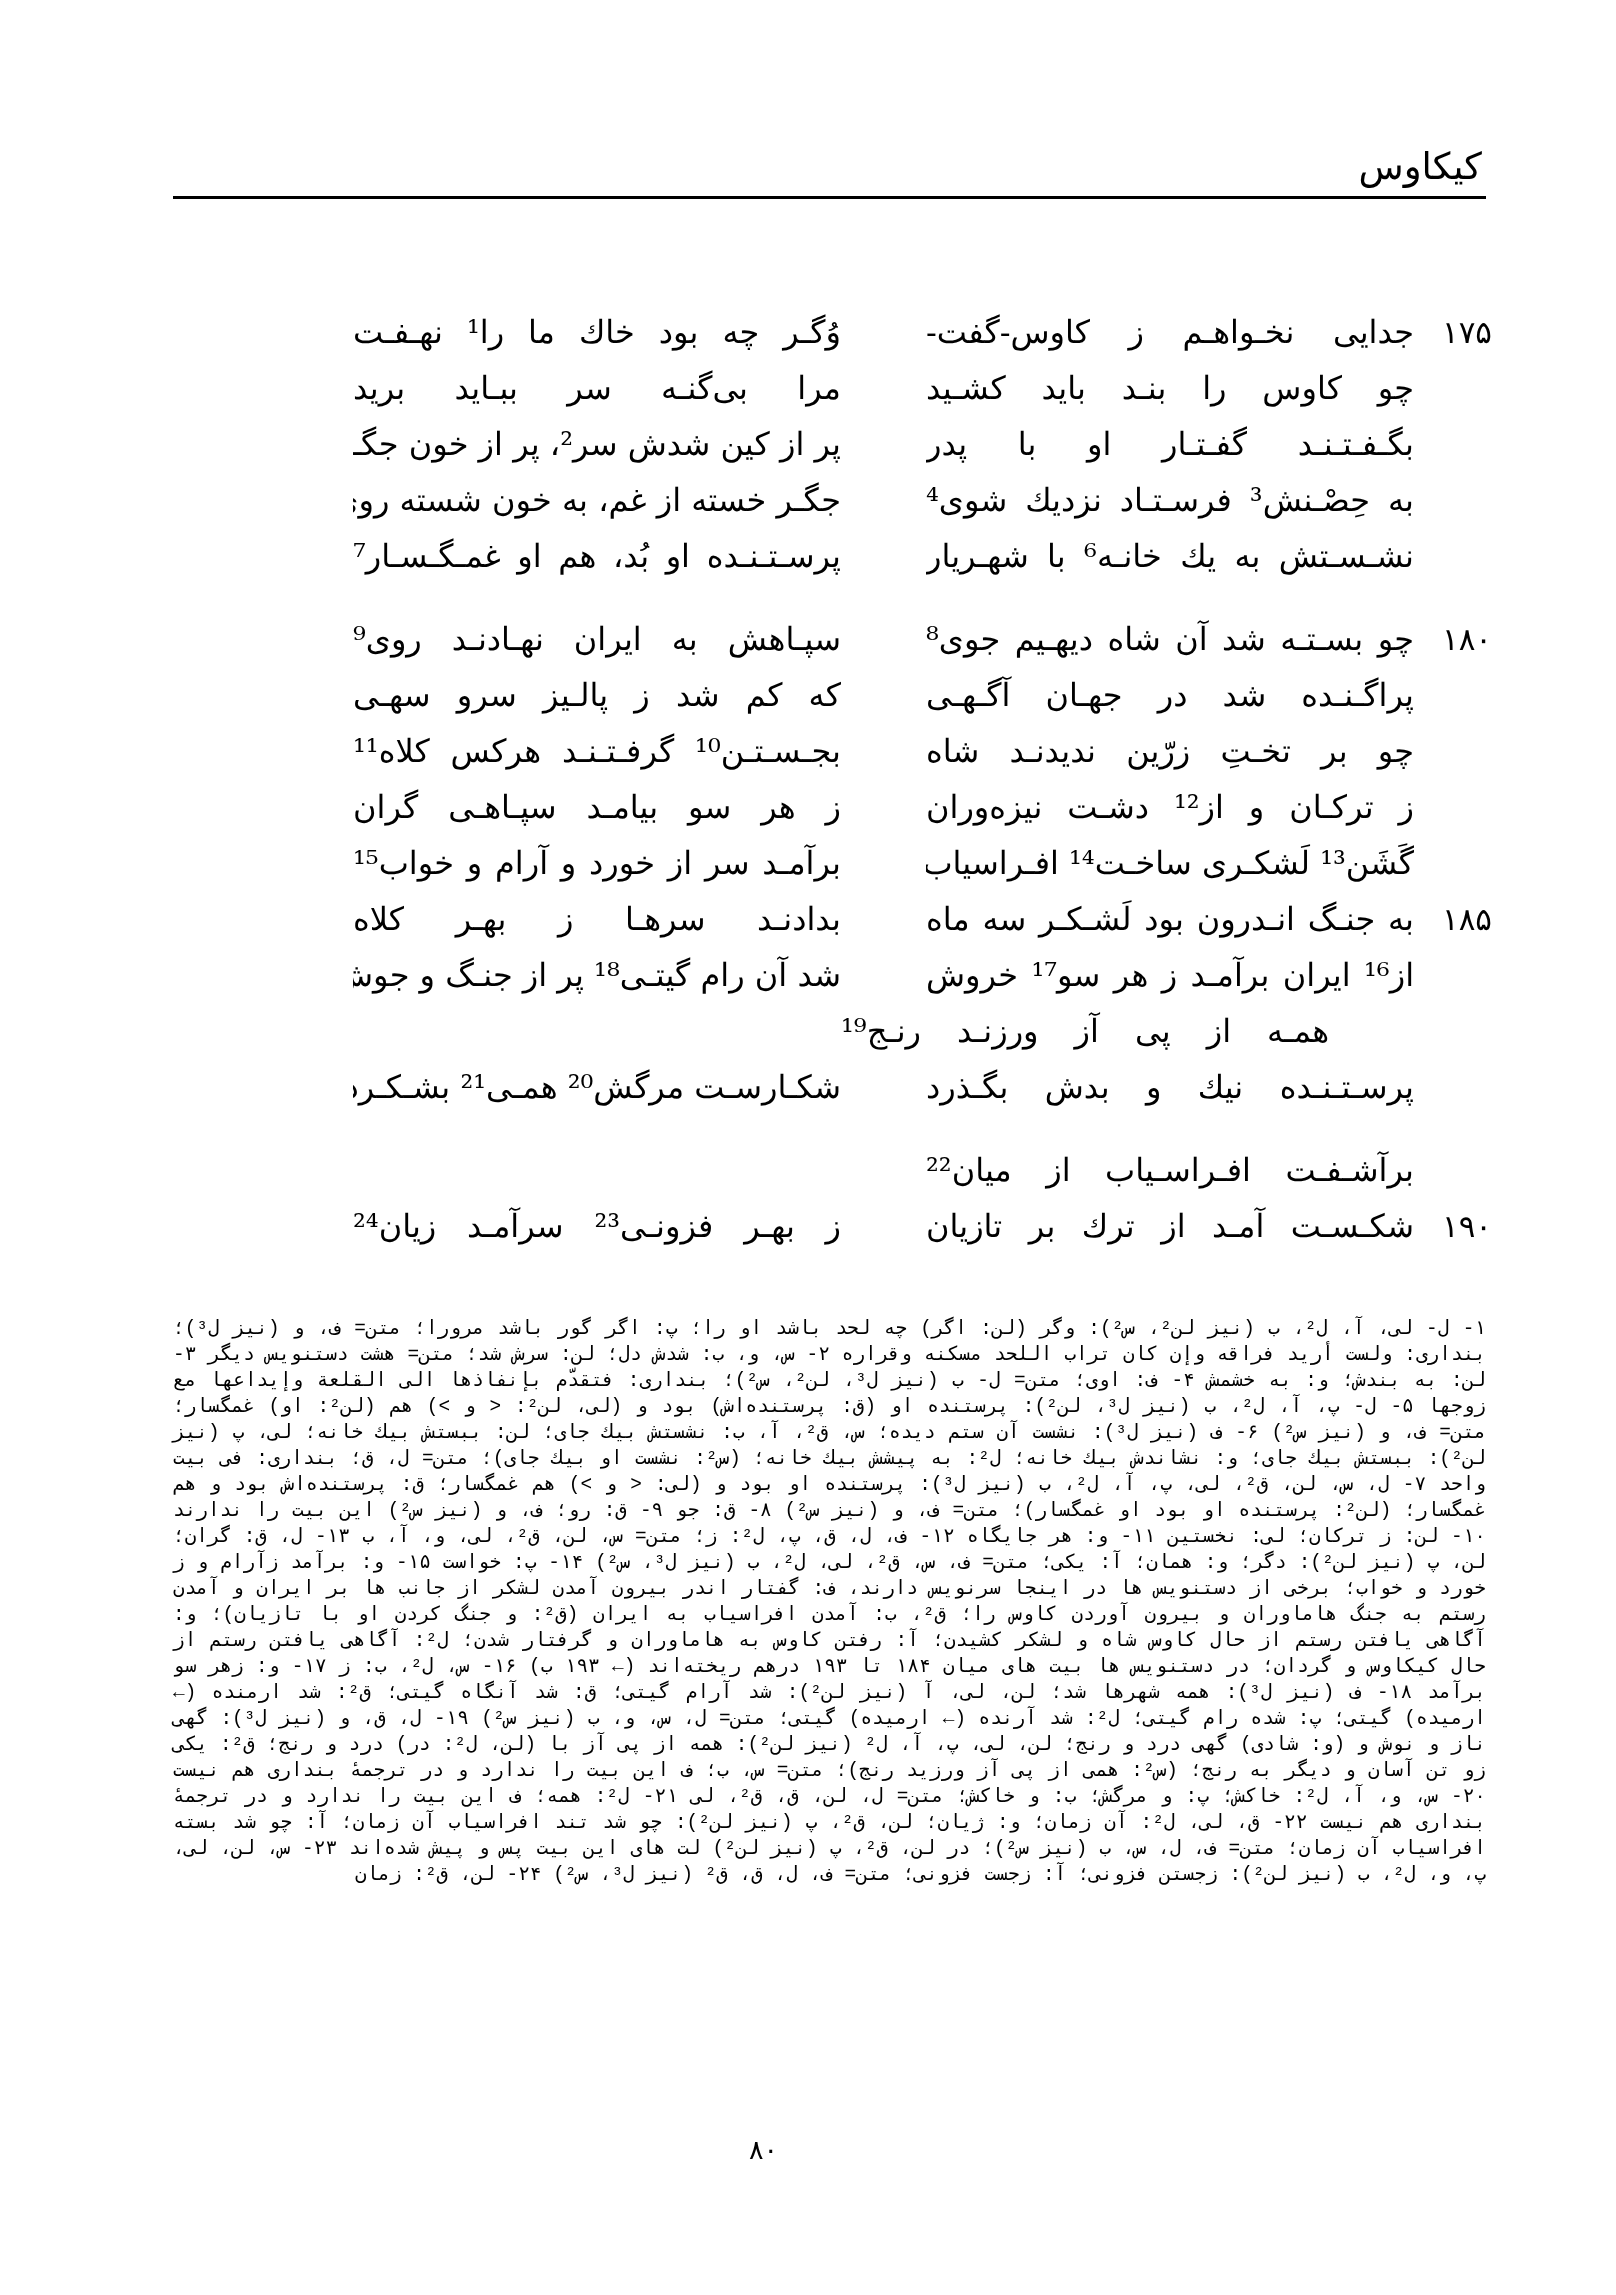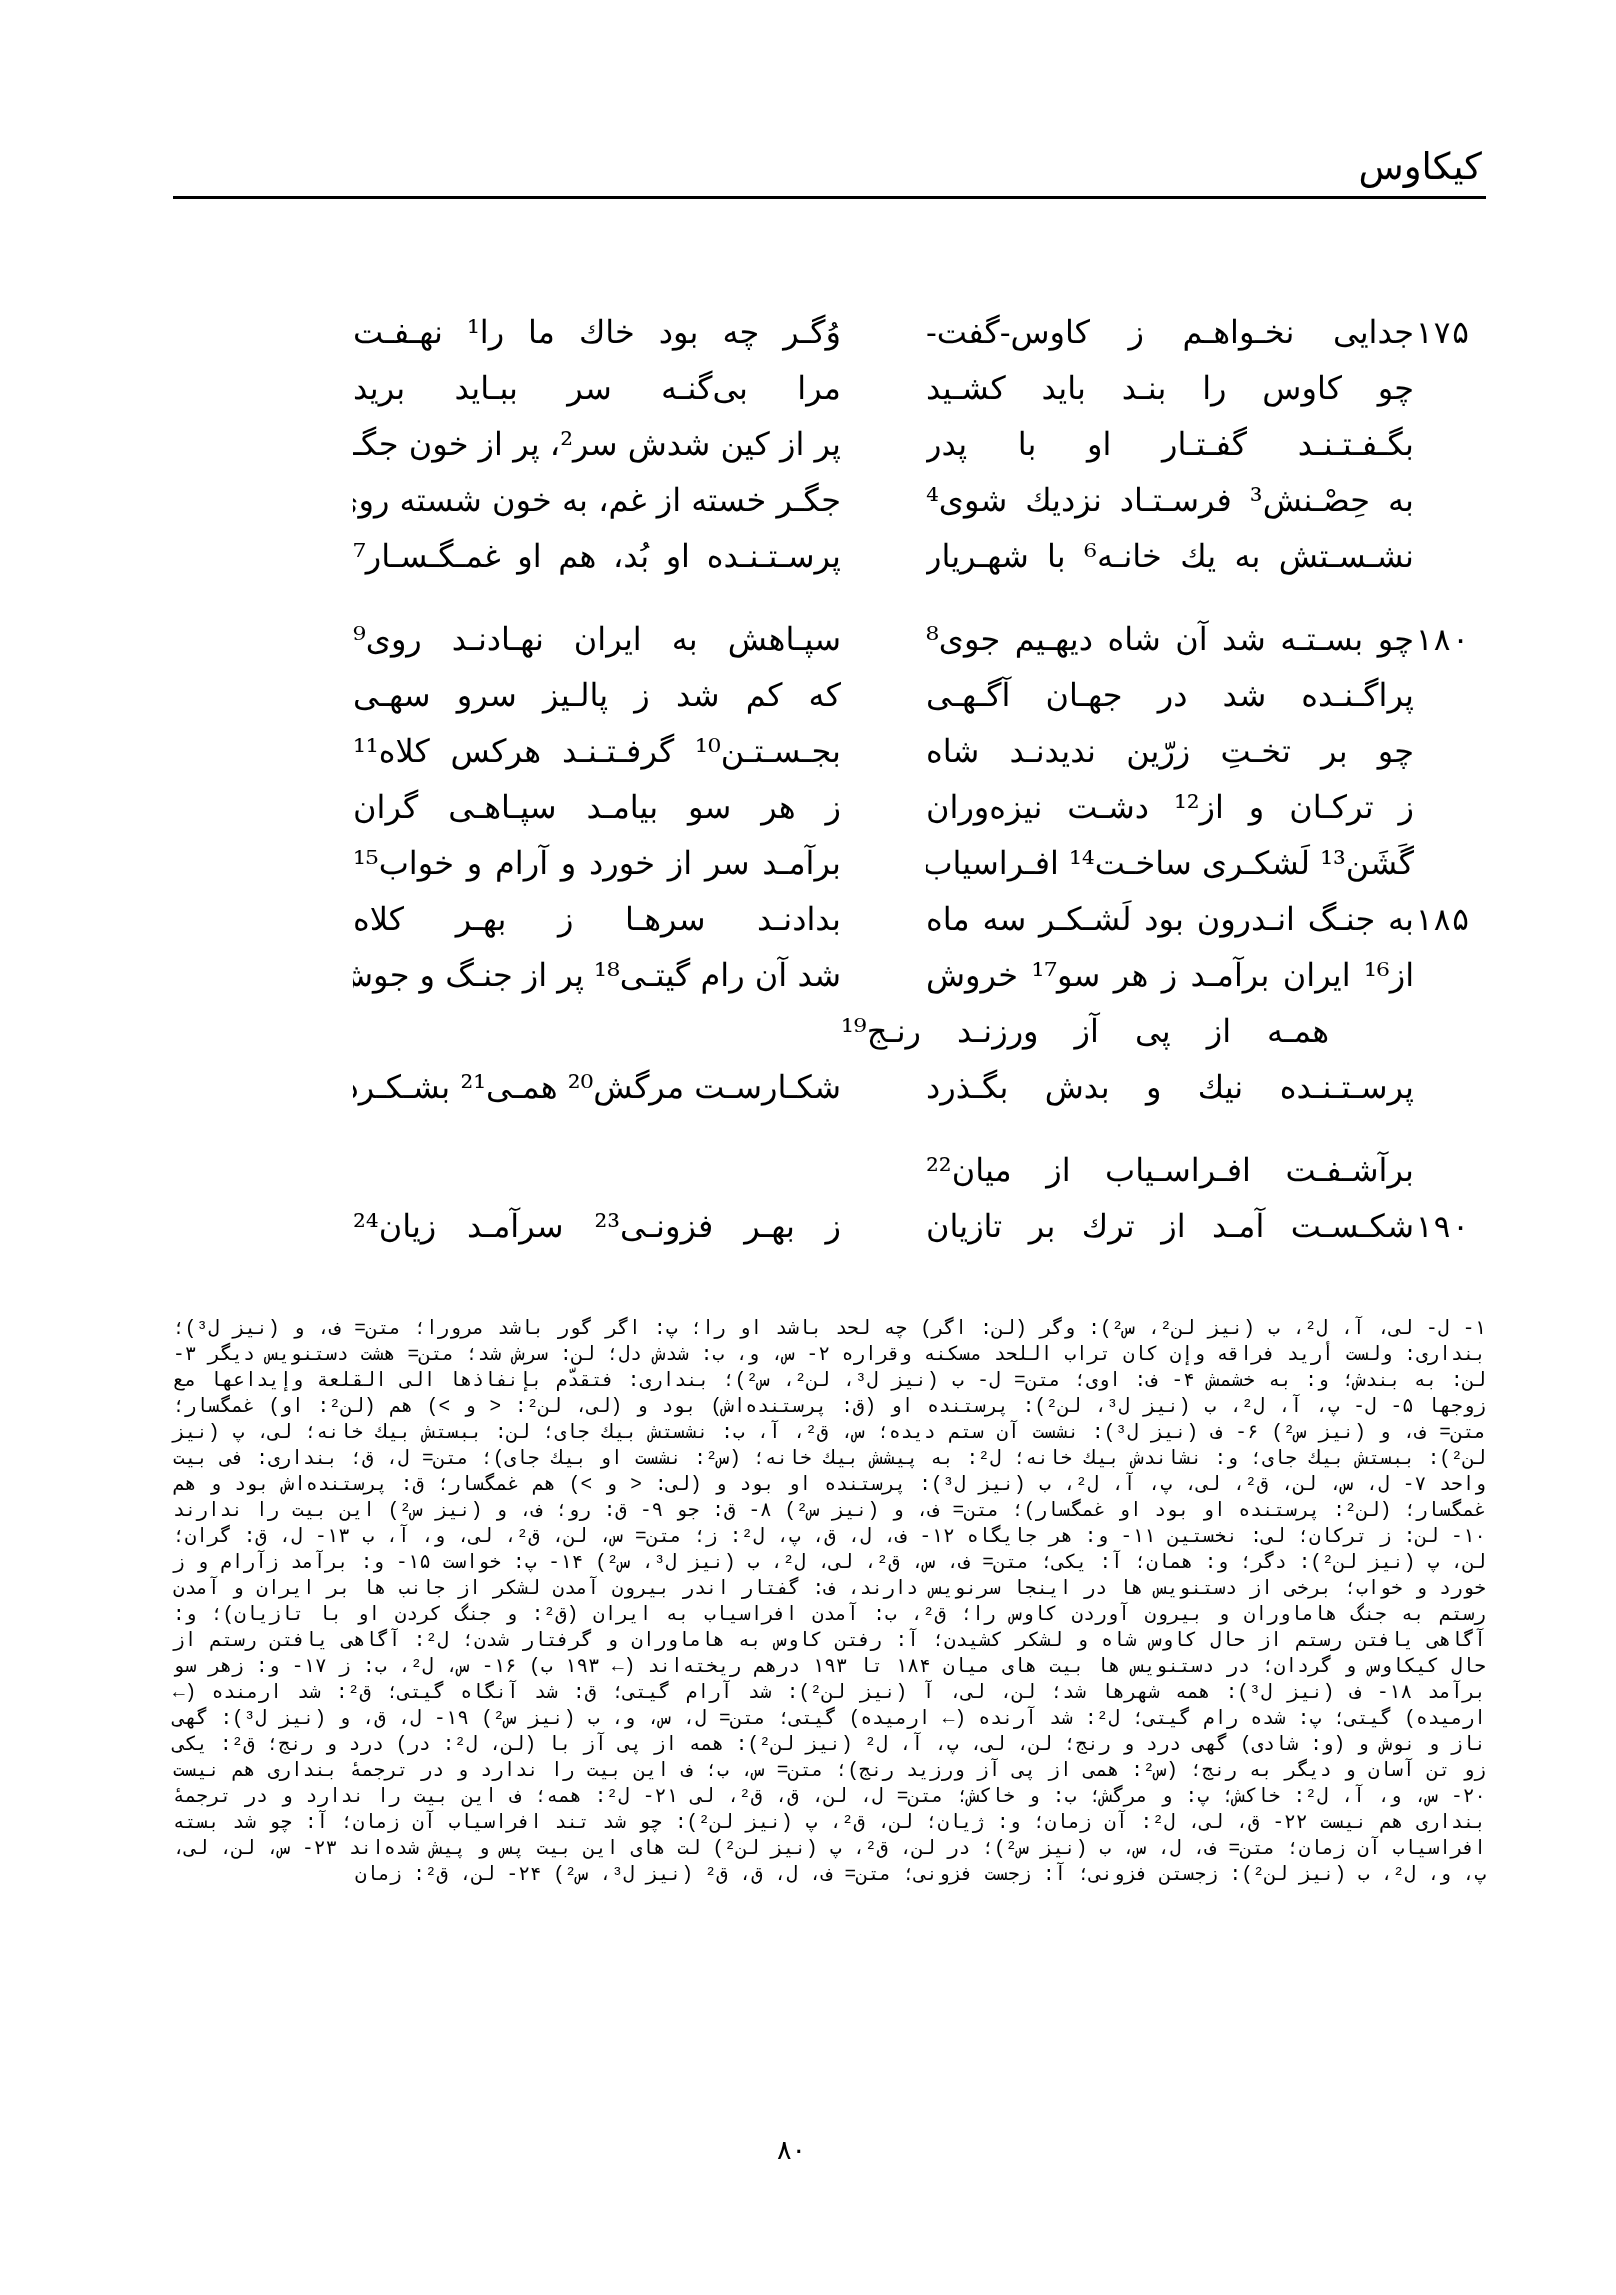--- a/index.html
+++ b/index.html
@@ -18,39 +18,39 @@
   .verses {
     position: absolute; top: 304px; left: 205px; width: 1315px;
     direction: rtl;
   }
   .stanza { margin-bottom: 27px; }
   .couplet {
     display: flex; flex-direction: row; align-items: baseline;
     height: 56px; line-height: 56px; font-size: 32px;
   }
   .vnum {
-    width: 106px; text-align: left; font-size: 31px;
-    font-family: Liberation Mono, monospace;
+    width: 106px; text-align: center; font-size: 31px;
+    font-family: Liberation Serif, serif;
   }
   .hemi {
     text-align: justify; text-align-last: justify; white-space: nowrap;
     overflow: hidden;
   }
   .hemi-right { width: 488px; }
   .gap { width: 85px; }
   .hemi-left { width: 488px; }
   .footnotes {
     position: absolute; top: 1316px; left: 173px; width: 1313px;
     direction: rtl; font-size: 19.4px; line-height: 26px;
     text-align: justify; text-align-last: right;
     font-family: Liberation Mono, monospace;
   }
   .page-number {
     position: absolute; top: 2134px; left: 749px; width: 85px;
-    text-align: center; font-size: 27px;
+    font-size: 27px;
     font-family: "DejaVu Sans", sans-serif;
   }
 </style>
 </head>
 <body>
 
 <div class="running-head">کیکاوس</div>
 <div class="head-rule"></div>
 
 <div class="verses" id="verses">

